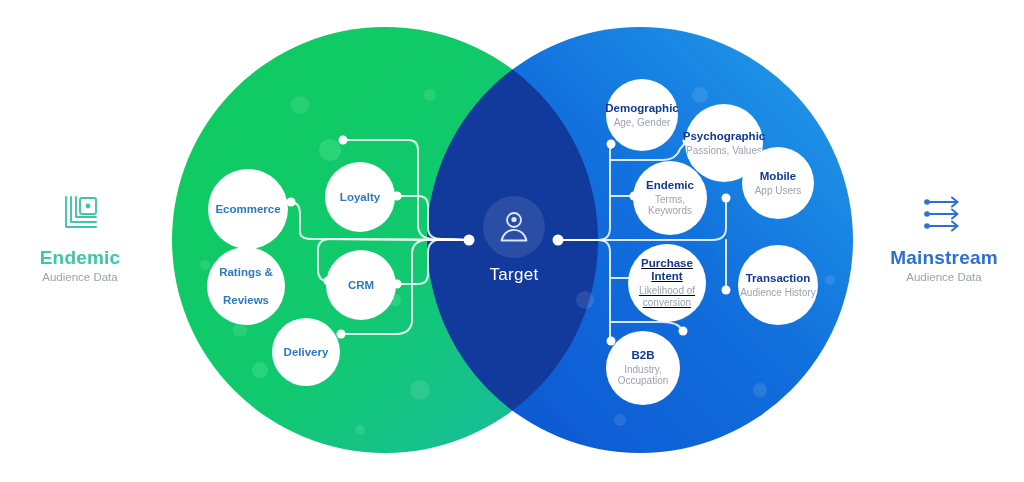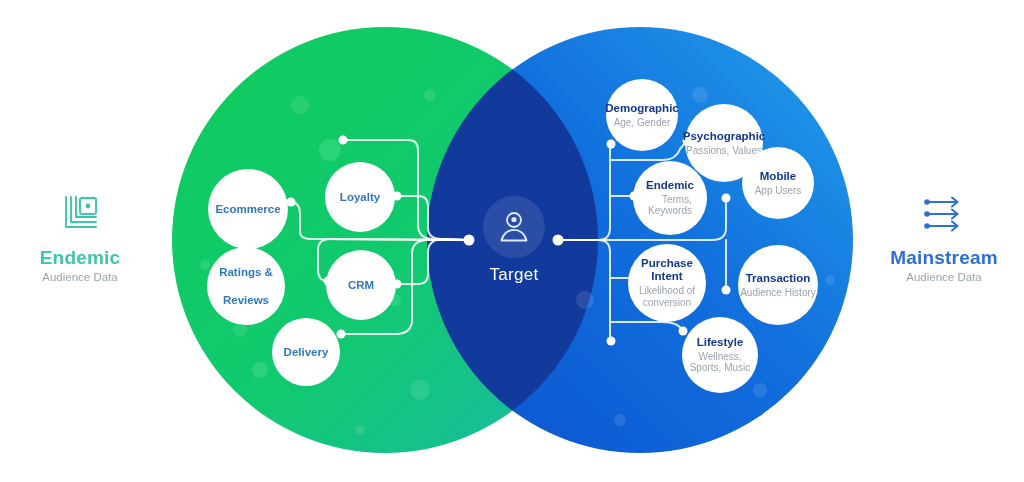--- a/index.html
+++ b/index.html
@@ -144,41 +144,41 @@
   <div class="node right-node" style="left:606px;top:79px;width:72px;height:72px;">
     <span class="t">Demographic</span>
     <span class="s">Age, Gender</span>
   </div>
   <div class="node right-node" style="left:685px;top:104px;width:78px;height:78px;">
     <span class="t">Psychographic</span>
     <span class="s">Passions, Values</span>
   </div>
   <div class="node right-node" style="left:633px;top:161px;width:74px;height:74px;">
     <span class="t">Endemic</span>
-    <span class="s" style="white-space:pre-line;text-align:right;">Terms,
+    <span class="s" style="white-space:pre-line;">Terms,
 Keywords</span>
   </div>
   <div class="node right-node" style="left:742px;top:147px;width:72px;height:72px;">
     <span class="t">Mobile</span>
     <span class="s">App Users</span>
   </div>
-  <div class="node right-node" style="left:628px;top:244px;width:78px;height:78px;">
+  <div class="node right-node" style="left:628px;top:244px;width:78px;height:78px;text-decoration:underline;">
     <span class="t" style="white-space:pre-line;">Purchase
 Intent</span>
     <span class="s" style="white-space:pre-line;">Likelihood of
 conversion</span>
   </div>
   <div class="node right-node" style="left:738px;top:245px;width:80px;height:80px;">
     <span class="t">Transaction</span>
     <span class="s">Audience History</span>
   </div>
-  <div class="node right-node" style="left:682px;top:317px;width:76px;height:76px;">
-    <span class="t">Lifestyle</span>
-    <span class="s" style="white-space:pre-line;">Wellness,
-Sports, Music</span>
+  <div class="node right-node" style="left:606px;top:331px;width:74px;height:74px;">
+    <span class="t">B2B</span>
+    <span class="s" style="white-space:pre-line;">Industry,
+Occupation</span>
   </div>
 
   <div id="target-wrap">
     <div id="target-halo">
       <svg width="40" height="40" viewBox="0 0 40 40" fill="none" stroke="#dbeaff" stroke-width="1.8" stroke-linecap="round" stroke-linejoin="round">
         <circle cx="20" cy="13" r="7"></circle>
         <circle cx="20" cy="12.5" r="2.6" fill="#dbeaff" stroke="none"></circle>
         <path d="M7.5 33.5c1.6-7 7-10.6 12.5-10.6s10.9 3.6 12.5 10.6z"></path>
       </svg>
     </div>

